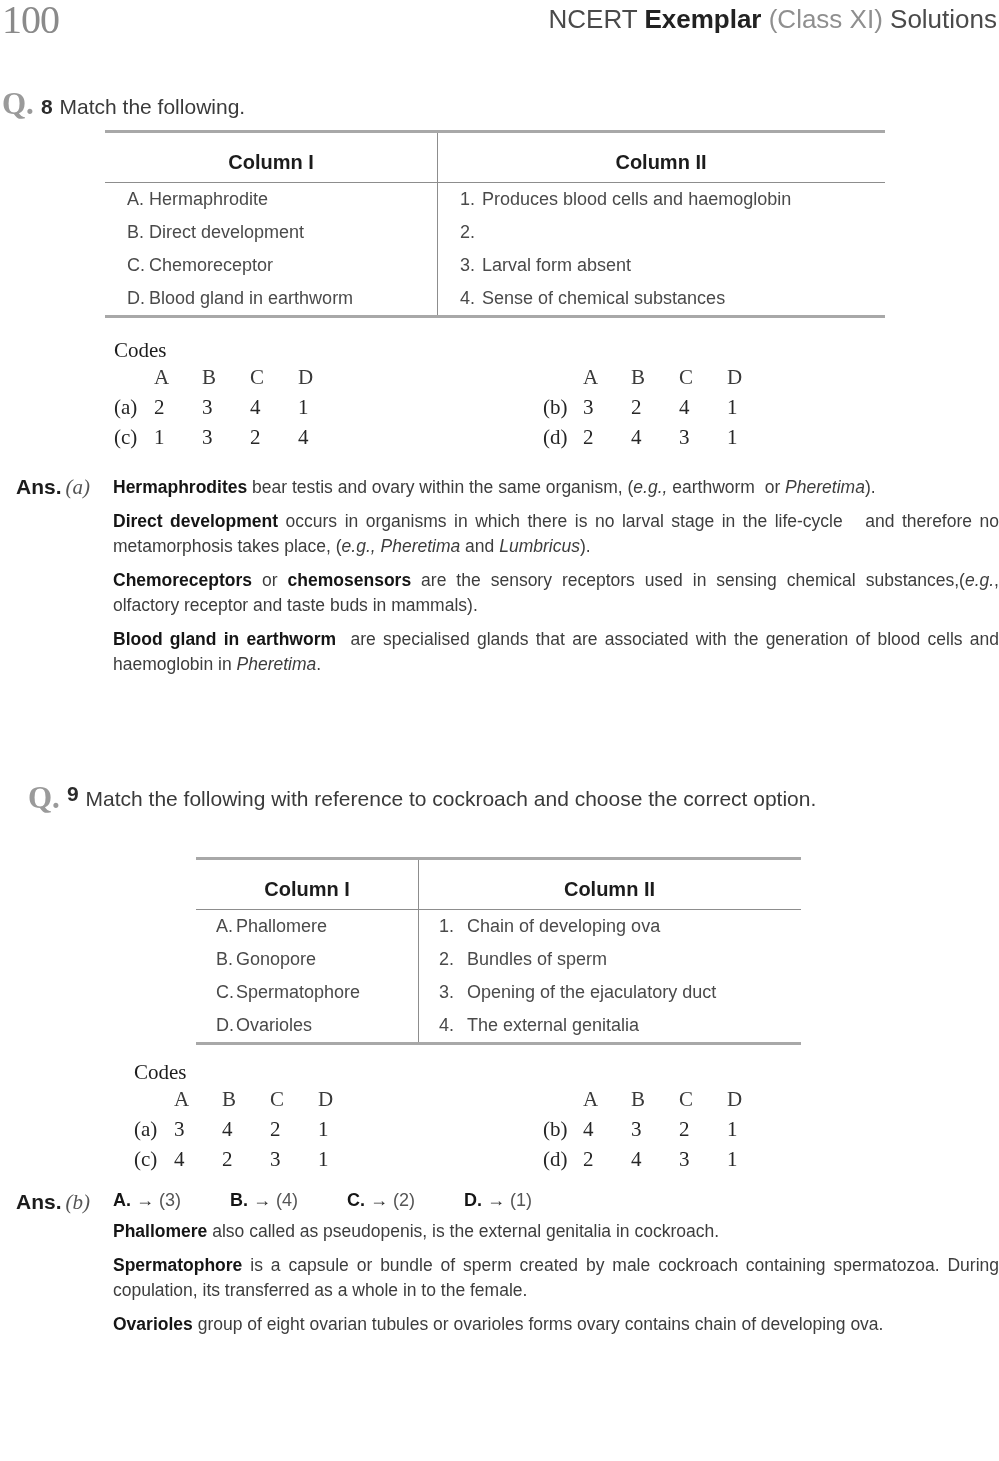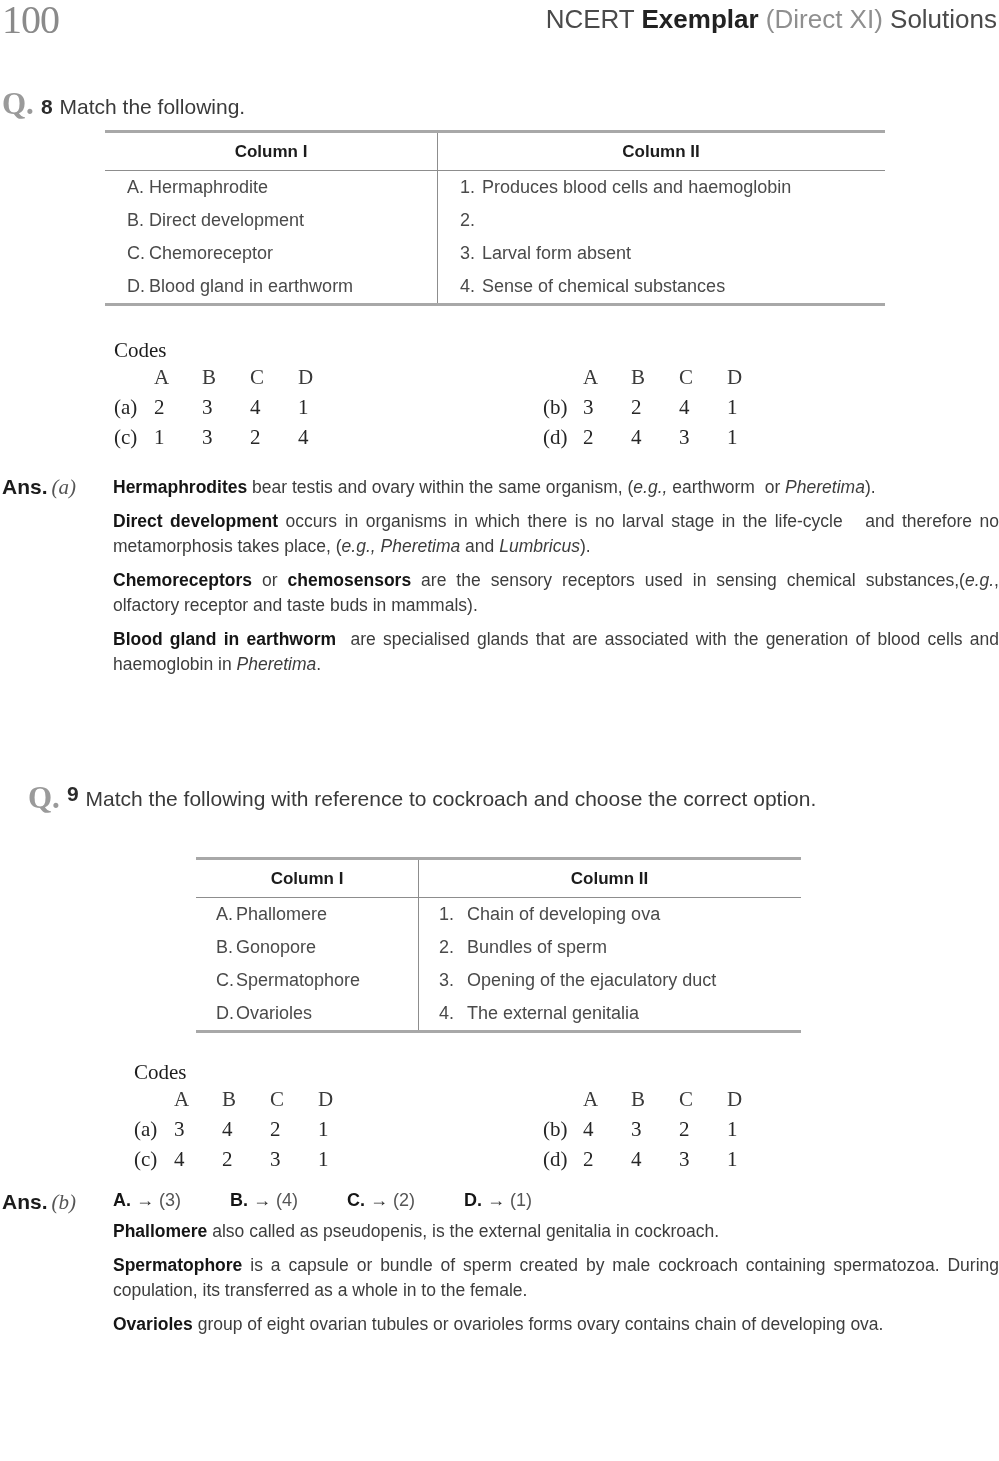--- a/index.html
+++ b/index.html
@@ -85,23 +85,23 @@
     border-bottom: 3px solid #a8a8a8;
     box-sizing: border-box;
   }
   .mt-head {
     display: flex;
     border-bottom: 1px solid #8d8d8d;
   }
   .mt-head .cell {
     text-align: center;
     font-weight: bold;
-    font-size: 17px;
+    font-size: 20px;
     color: #1c1c1c;
-    padding: 9px 0 8px 0;
+    padding: 18px 0 8px 0;
   }
   .mt-rows .mt-row {
     display: flex;
   }
   .mt-rows .cell {
     display: flex;
     font-size: 18px;
     color: #4a4a4a;
     padding: 6px 0 6px 0;
   }
@@ -164,21 +164,21 @@
   }
 
   
   .ans-block {
     position: absolute;
     left: 0;
     width: 999px;
   }
   .ans-label {
     position: absolute;
-    left: 2px;
+    left: 16px;
     font-size: 21px;
     font-weight: bold;
     color: #1c1c1c;
     white-space: nowrap;
   }
   .ans-opt {
     font-family: "Liberation Serif", serif;
     font-style: italic;
     font-weight: normal;
     font-size: 21px;
@@ -213,21 +213,21 @@
   .map-item b { font-weight: bold; color: #151515; }
   .map-arrow { margin: 0 5px; }
   .map-val { color: #555; }
 </style>
 </head>
 <body>
 
 <div class="page-header">
   <div class="page-number">100</div>
   <div class="header-title">
-    <span>NCERT </span><span class="b">Exemplar</span><span class="lt"> (Direct XI)</span><span> Solutions</span>
+    <span>NCERT </span><span class="b">Exemplar</span><span class="lt"> (Class XI)</span><span> Solutions</span>
   </div>
 </div>
 
 <div class="q-block" style="top:88px; left:2px; width:990px;">
   <div class="q-head-row">
     <span class="q-mark">Q.</span>
     <span class="q-num">8</span>
     <span class="q-text">Match the following.</span>
   </div>
 </div>

